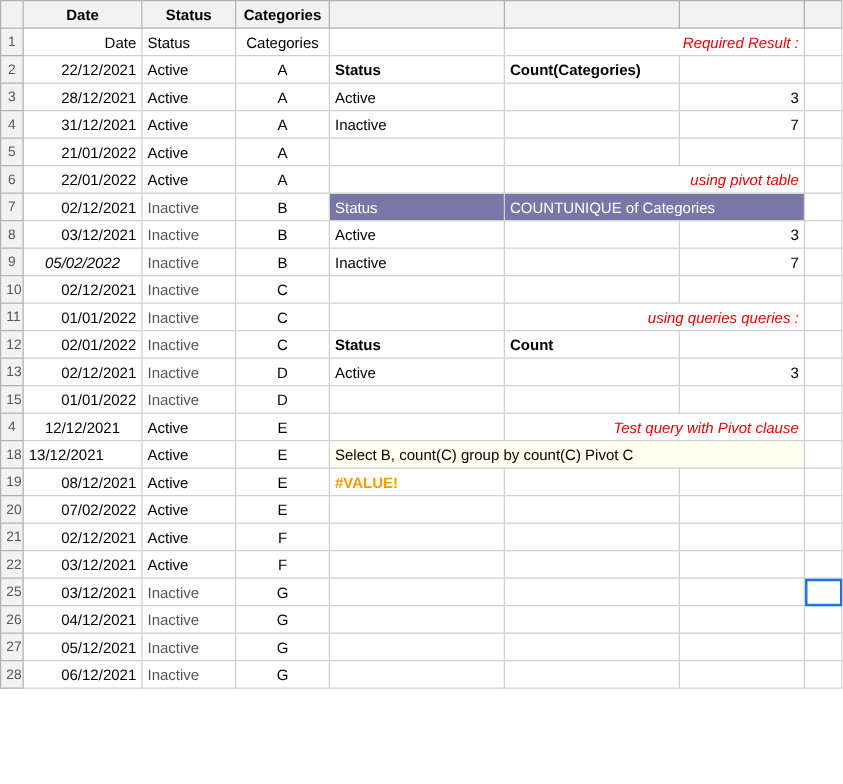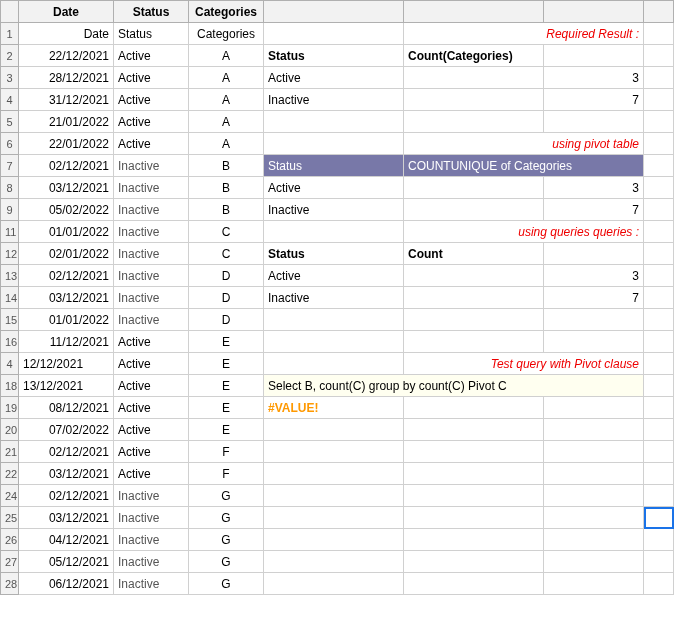--- a/index.html
+++ b/index.html
@@ -135,26 +135,36 @@
           <td style="text-align: right;">03/12/2021</td>
           <td style="color: rgb(85, 85, 85);">Inactive</td>
           <td style="text-align: center;">B</td>
           <td>Active</td>
           <td></td>
           <td style="text-align: right;">3</td>
           <td></td>
         </tr>
         <tr>
           <td class="row-num">9</td>
-          <td style="text-align: right;">05/02/2022</td>
+          <td style="text-align: center; font-style: italic;">05/02/2022</td>
           <td style="color: rgb(85, 85, 85);">Inactive</td>
           <td style="text-align: center;">B</td>
           <td>Inactive</td>
           <td></td>
           <td style="text-align: right;">7</td>
+          <td></td>
+        </tr>
+        <tr>
+          <td class="row-num">10</td>
+          <td style="text-align: right;">02/12/2021</td>
+          <td style="color: rgb(85, 85, 85);">Inactive</td>
+          <td style="text-align: center;">C</td>
+          <td></td>
+          <td></td>
+          <td style="text-align: right;"></td>
           <td></td>
         </tr>
         <tr>
           <td class="row-num">11</td>
           <td style="text-align: right;">01/01/2022</td>
           <td style="color: rgb(85, 85, 85);">Inactive</td>
           <td style="text-align: center;">C</td>
           <td></td>
           <td colspan="2" style="color: rgb(238, 0, 0); font-style: italic; text-align: right;">using queries queries :</td>
           <td></td>
@@ -173,52 +183,32 @@
           <td class="row-num">13</td>
           <td style="text-align: right;">02/12/2021</td>
           <td style="color: rgb(85, 85, 85);">Inactive</td>
           <td style="text-align: center;">D</td>
           <td>Active</td>
           <td></td>
           <td style="text-align: right;">3</td>
           <td></td>
         </tr>
         <tr>
-          <td class="row-num">14</td>
-          <td style="text-align: right;">03/12/2021</td>
-          <td style="color: rgb(85, 85, 85);">Inactive</td>
-          <td style="text-align: center;">D</td>
-          <td>Inactive</td>
-          <td></td>
-          <td style="text-align: right;">7</td>
-          <td></td>
-        </tr>
-        <tr>
           <td class="row-num">15</td>
           <td style="text-align: right;">01/01/2022</td>
           <td style="color: rgb(85, 85, 85);">Inactive</td>
           <td style="text-align: center;">D</td>
           <td></td>
           <td></td>
           <td style="text-align: right;"></td>
           <td></td>
         </tr>
         <tr>
-          <td class="row-num">16</td>
-          <td style="text-align: right;">11/12/2021</td>
-          <td>Active</td>
-          <td style="text-align: center;">E</td>
-          <td></td>
-          <td></td>
-          <td style="text-align: right;"></td>
-          <td></td>
-        </tr>
-        <tr>
           <td class="row-num">4</td>
-          <td style="text-align: left;">12/12/2021</td>
+          <td style="text-align: center;">12/12/2021</td>
           <td>Active</td>
           <td style="text-align: center;">E</td>
           <td></td>
           <td colspan="2" style="color: rgb(238, 0, 0); font-style: italic; text-align: right;">Test query with Pivot clause</td>
           <td></td>
         </tr>
         <tr>
           <td class="row-num">18</td>
           <td style="">13/12/2021</td>
           <td>Active</td>
@@ -254,30 +244,20 @@
           <td></td>
           <td></td>
           <td style="text-align: right;"></td>
           <td></td>
         </tr>
         <tr>
           <td class="row-num">22</td>
           <td style="text-align: right;">03/12/2021</td>
           <td>Active</td>
           <td style="text-align: center;">F</td>
-          <td></td>
-          <td></td>
-          <td style="text-align: right;"></td>
-          <td></td>
-        </tr>
-        <tr>
-          <td class="row-num">24</td>
-          <td style="text-align: right;">02/12/2021</td>
-          <td style="color: rgb(85, 85, 85);">Inactive</td>
-          <td style="text-align: center;">G</td>
           <td></td>
           <td></td>
           <td style="text-align: right;"></td>
           <td></td>
         </tr>
         <tr>
           <td class="row-num">25</td>
           <td style="text-align: right;">03/12/2021</td>
           <td style="color: rgb(85, 85, 85);">Inactive</td>
           <td style="text-align: center;">G</td>

